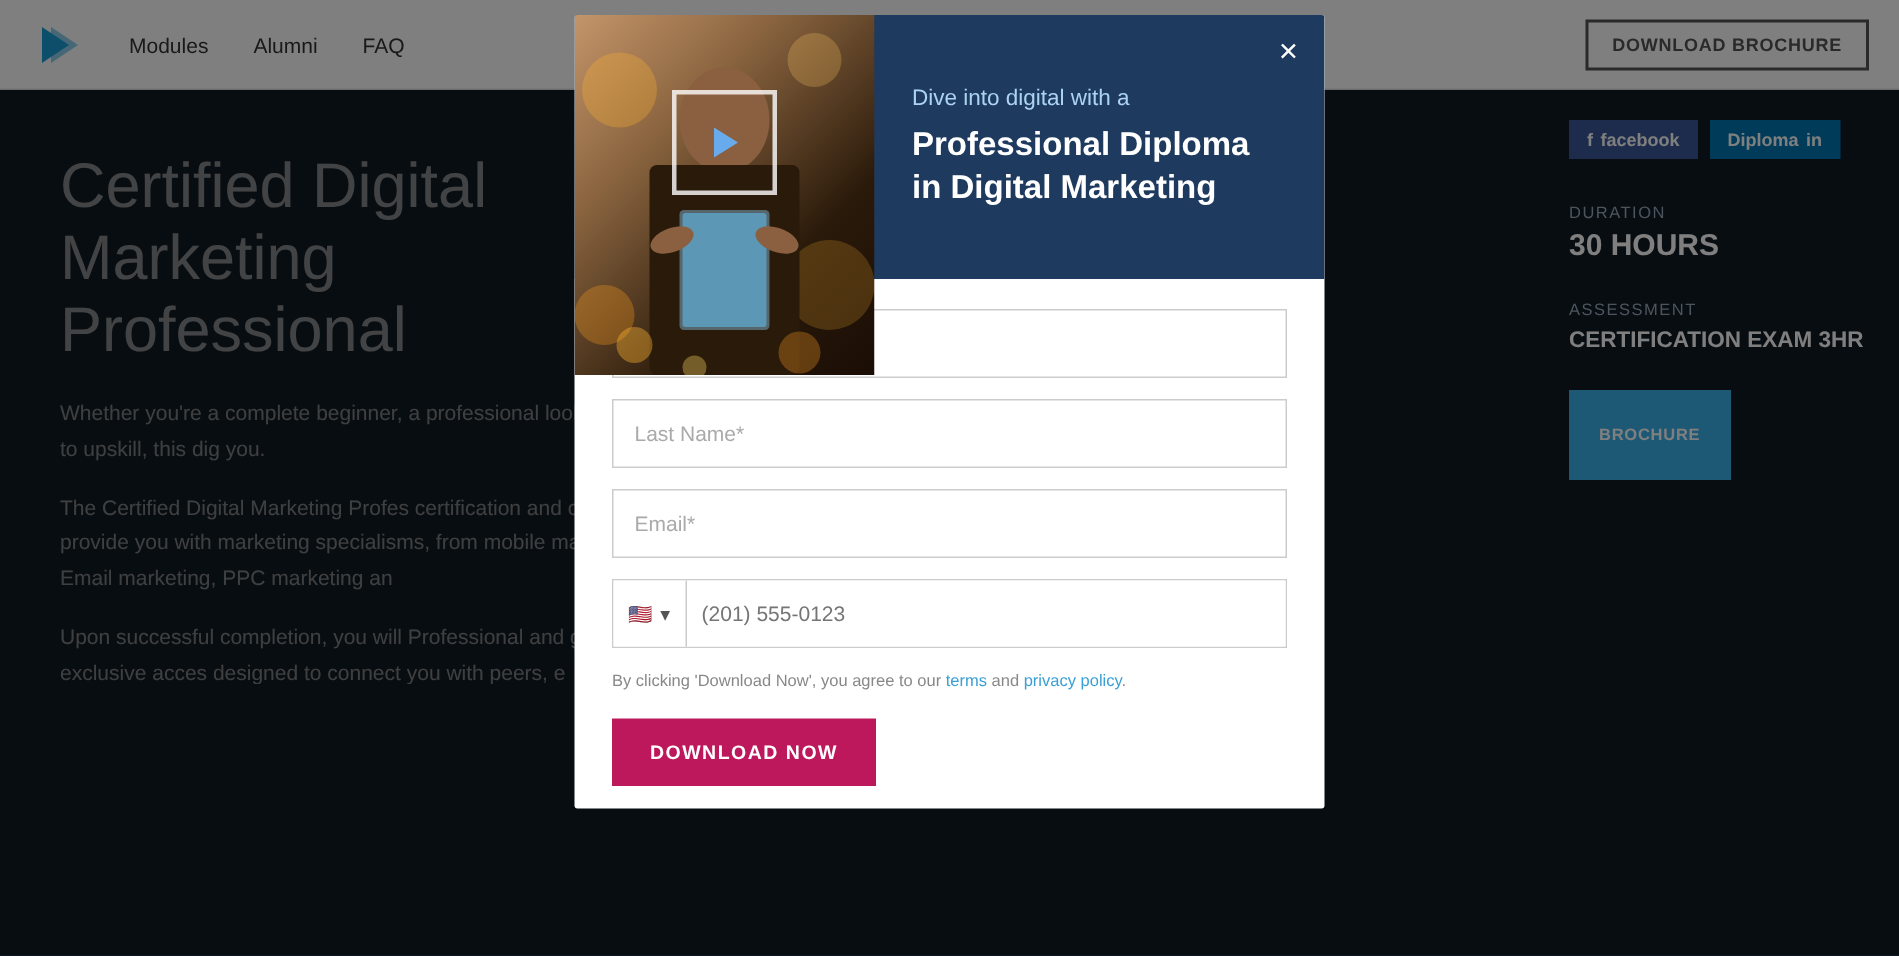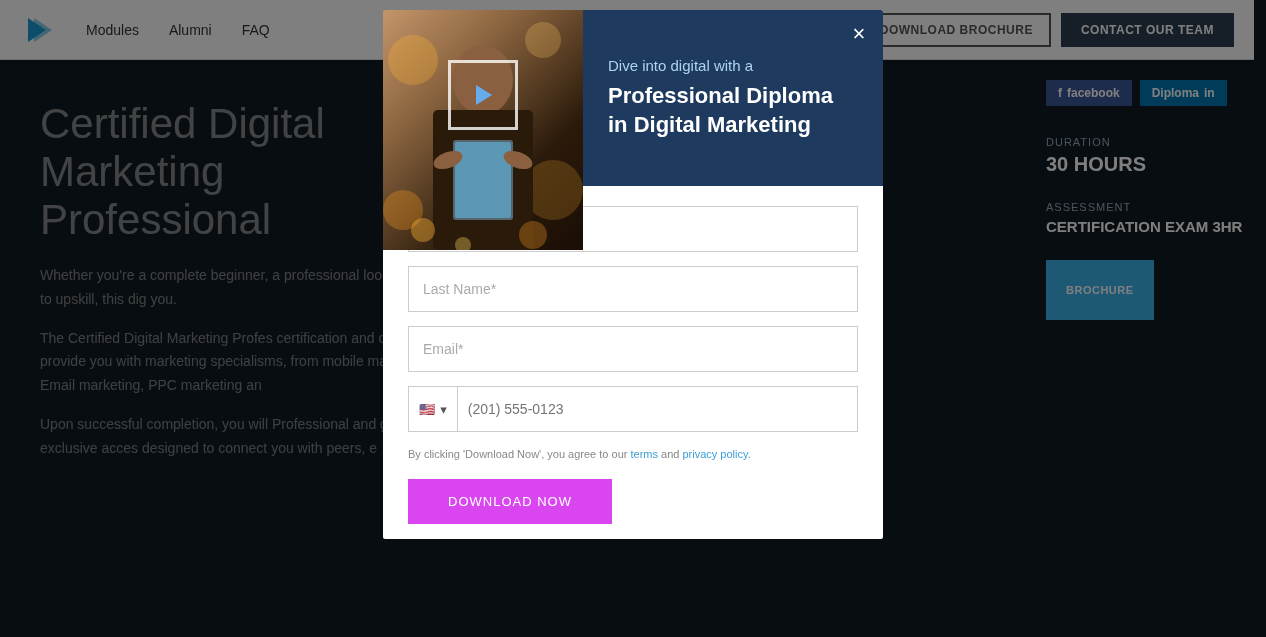--- a/index.html
+++ b/index.html
@@ -1,20 +1,20 @@
 <!DOCTYPE html>
 <html><head>
   <meta charset="utf-8">
   <style>
     * { box-sizing: border-box; margin: 0; padding: 0; }
     body { font-family: Arial, Helvetica, sans-serif; background: #1a2a3a; overflow: hidden; }
 
     
     .navbar {
-      position: fixed; top: 0; left: 0; right: 12px; height: 60px;
+      position: fixed; top: 0; left: 0; right: 0; height: 60px;
       background: #fff; display: flex; align-items: center; padding: 0 20px;
       z-index: 10; border-bottom: 1px solid #ddd;
     }
     .navbar-logo { width: 36px; height: 36px; margin-right: 30px; }
     .navbar-logo svg { width: 100%; height: 100%; }
     .navbar-links { display: flex; gap: 30px; flex: 1; }
     .navbar-links a { text-decoration: none; color: #333; font-size: 14px; font-weight: 500; }
     .navbar-actions { display: flex; gap: 10px; align-items: flex-end; }
     .btn-download {
       background: transparent; border: 2px solid #555; color: #555;
@@ -117,22 +117,22 @@
       flex: 1; border: none; padding: 14px 10px; font-size: 14px;
       color: #aaa; outline: none;
     }
 
     .disclaimer {
       font-size: 11px; color: #888; margin-bottom: 16px; line-height: 1.5;
     }
     .disclaimer a { color: #3a9fd5; text-decoration: none; }
 
     .btn-download-now {
-      background: #d946ef; border: none; color: #fff;
-      width: 204px; padding: 15px; font-size: 13px; font-weight: 400;
+      background: #be185d; border: none; color: #fff;
+      width: 176px; padding: 15px; font-size: 13px; font-weight: 700;
       letter-spacing: 1px; text-transform: uppercase; cursor: pointer;
       display: block;
     }
 
     
     .side-panel {
       position: fixed; right: 20px; top: 80px;
       color: #fff; width: 200px;
     }
     .social-row { display: flex; gap: 8px; margin-bottom: 30px; }
@@ -190,21 +190,20 @@
       <polygon points="14,6 32,18 14,30" fill="#1a9fd5" opacity="0.5"></polygon>
     </svg>
   </div>
   <div class="navbar-links">
     <a href="#">Modules</a>
     <a href="#">Alumni</a>
     <a href="#">FAQ</a>
   </div>
   <div class="navbar-actions">
     <button class="btn-download">DOWNLOAD BROCHURE</button>
-    <button class="btn-contact">CONTACT OUR TEAM</button>
   </div>
 </nav>
 
 <div class="modal-overlay">
   <div class="modal">
 
     <button class="modal-close">×</button>
 
     <div class="modal-header">
       <div class="modal-header-image">

